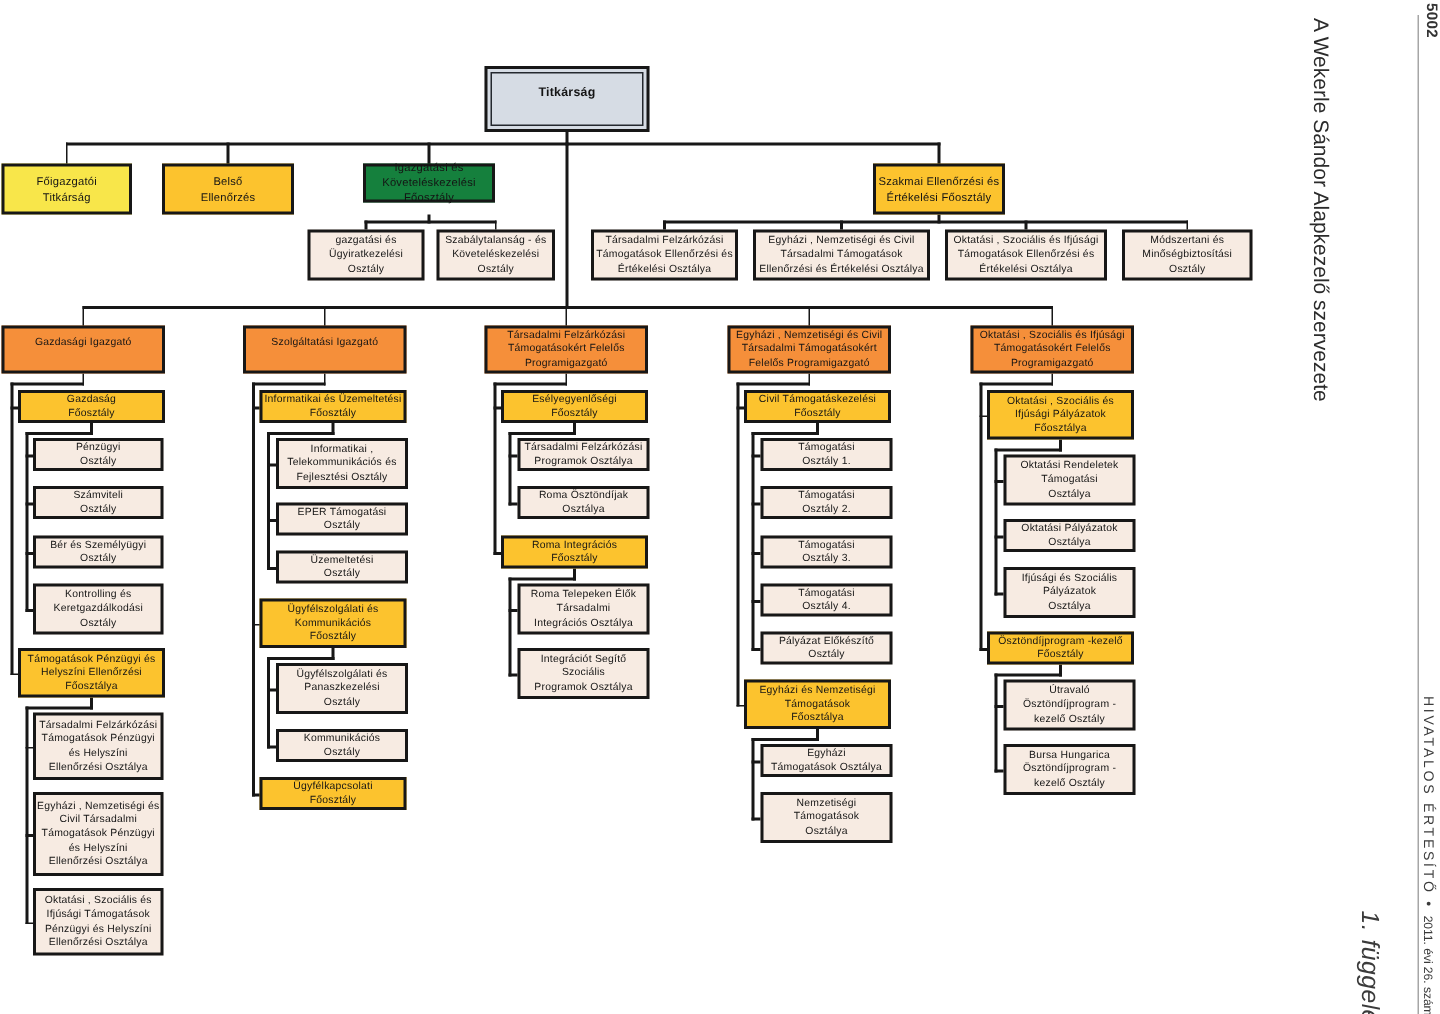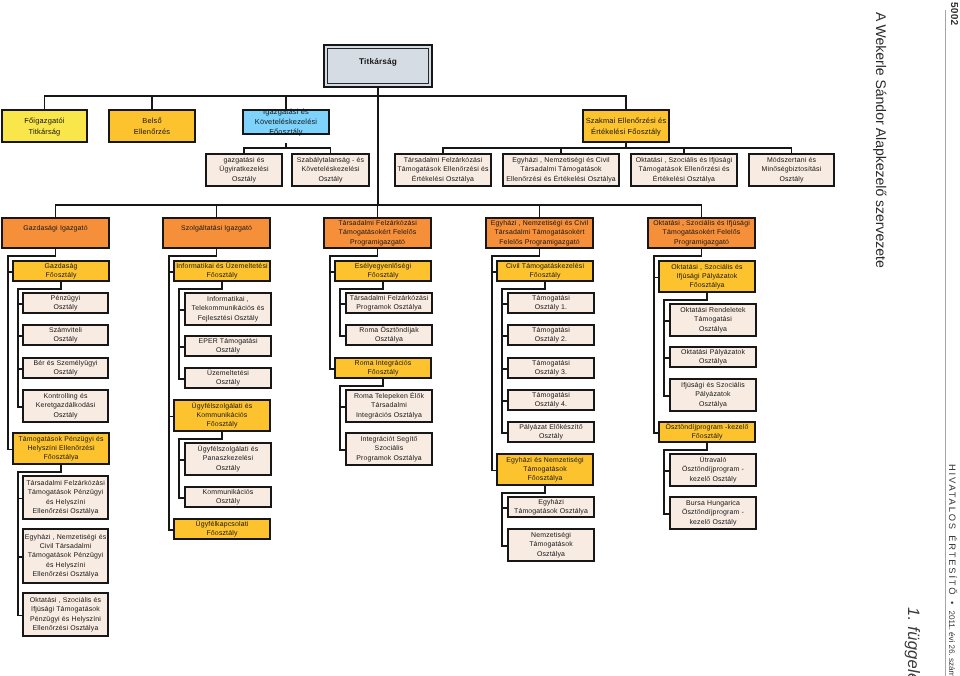--- a/index.html
+++ b/index.html
@@ -144,21 +144,21 @@
       <div class="node double" style="left: 323px; top: 44px; width: 110px; height: 44px; background: rgb(214, 220, 228); font-size: 6.2pt; line-height: 1.31; font-weight: bold; padding-bottom: 8px;">
         <span class="lbl">Titkárság</span>
         <div class="inner"></div>
       </div>
       <div class="node" style="left: 1px; top: 109px; width: 87px; height: 34px; background: rgb(248, 230, 74); font-size: 5.6pt; line-height: 1.5;">
         <span class="lbl">Főigazgatói<br>Titkárság</span>
       </div>
       <div class="node" style="left: 108px; top: 109px; width: 88px; height: 34px; background: rgb(252, 195, 46); font-size: 5.6pt; line-height: 1.5;">
         <span class="lbl">Belső<br>Ellenőrzés</span>
       </div>
-      <div class="node" style="left: 242px; top: 109px; width: 88px; height: 26px; background: #7dd3fc; font-size: 5.6pt; line-height: 1.31; text-align: center;">
+      <div class="node" style="left: 242px; top: 109px; width: 88px; height: 26px; background: #15803d; font-size: 5.6pt; line-height: 1.31; text-align: center;">
         <span class="lbl">Igazgatási és<br>Követeléskezelési<br>Főosztály</span>
       </div>
       <div class="node" style="left: 582px; top: 109px; width: 88px; height: 34px; background: rgb(252, 195, 46); font-size: 5.6pt; line-height: 1.5;">
         <span class="lbl">Szakmai Ellenőrzési és<br>Értékelési Főosztály</span>
       </div>
       <div class="node" style="left: 205px; top: 153px; width: 78px; height: 34px; background: rgb(247, 235, 226); font-size: 5.2pt; line-height: 1.31;">
         <span class="lbl">gazgatási és<br>Ügyiratkezelési<br>Osztály</span>
       </div>
       <div class="node" style="left: 291px; top: 153px; width: 79px; height: 34px; background: rgb(247, 235, 226); font-size: 5.2pt; line-height: 1.31;">
         <span class="lbl">Szabálytalanság - és<br>Követeléskezelési<br>Osztály</span>

